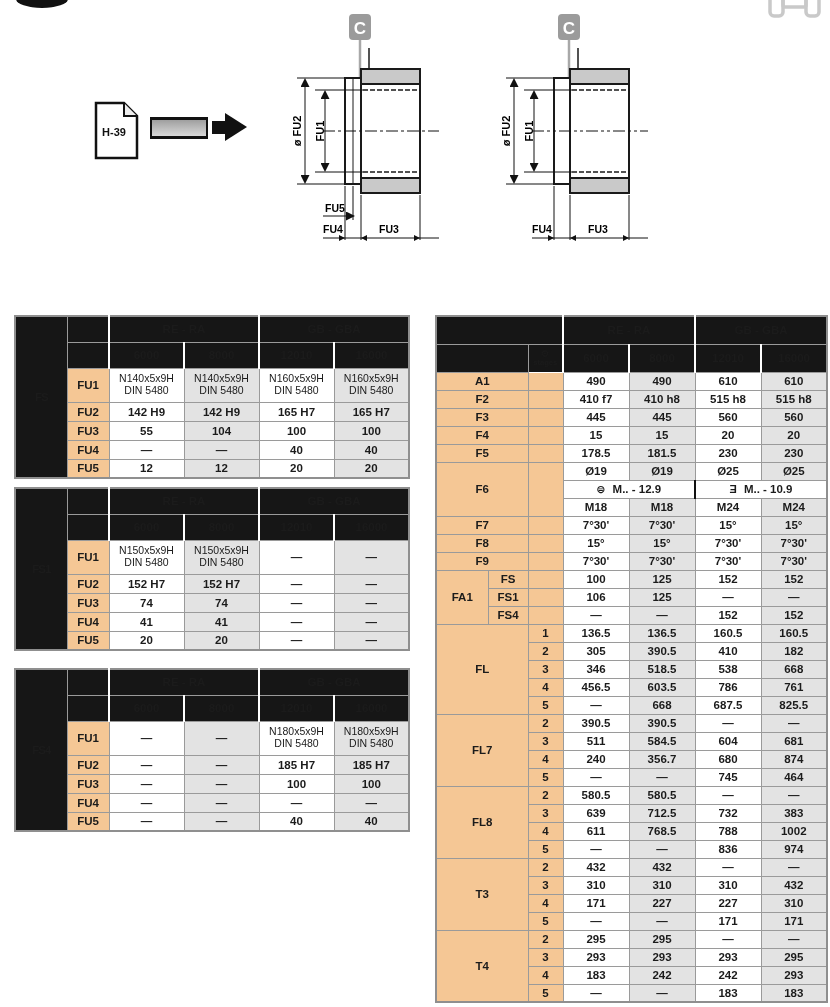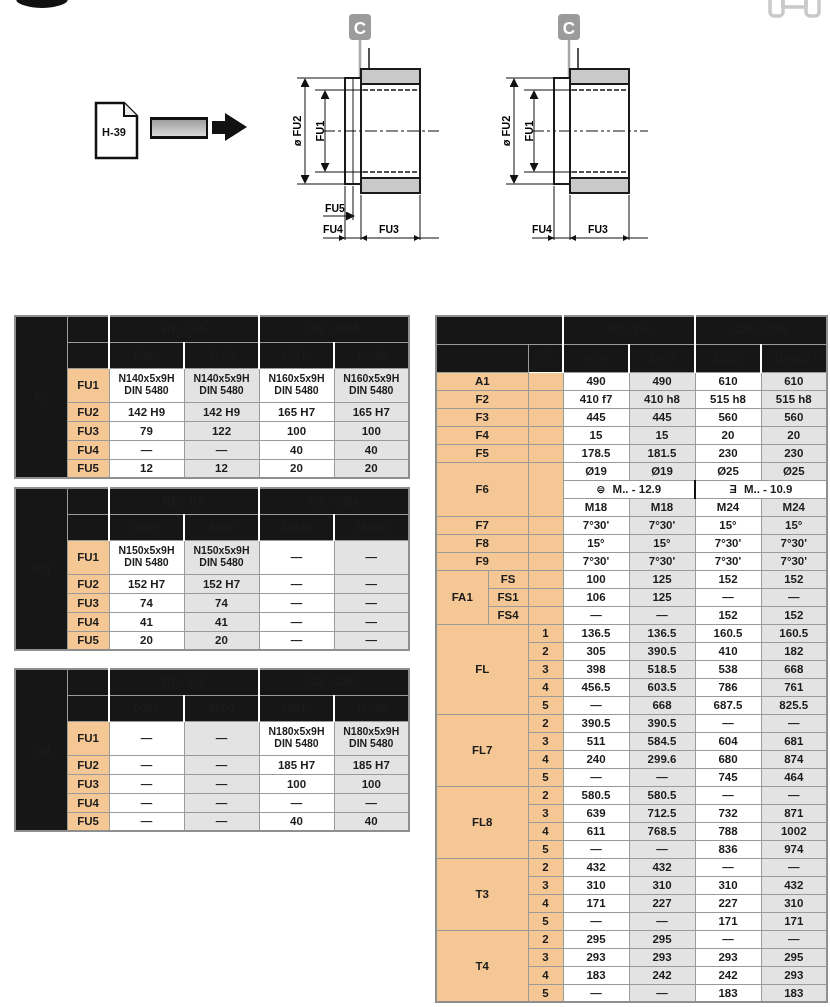--- a/index.html
+++ b/index.html
@@ -38,21 +38,21 @@
   .stageshdr{font-size:7.5px;line-height:1.05;}
   .gearglyph{font-size:10px;display:block;line-height:1;}
   td.biglabel{background:#161616;border-color:#161616;color:#fff;font-size:27px;letter-spacing:-1px;}
   td.peach{background:#f5c795;}
   td.rowlabel{font-size:12px;}
   td.rowlabel-main{text-align:left;padding-left:8px;font-size:12px;}
   td.sublabel{text-align:right;padding-right:5px;font-size:11px;}
   td.stagenum{font-size:11px;}
   td.cw{background:#ffffff;}
   td.cg{background:#e3e3e3;}
-  .two-line{font-size:10.5px;line-height:1.12;font-weight:bold;}
+  .two-line{font-size:10.5px;line-height:1.12;font-weight:normal;}
   td.f6mid{font-size:9px;}
   td.f6div{border-left:2px solid #111 !important;margin-left:36px;}
   .bolticon{font-size:11px;margin-right:7px;font-weight:bold;}
 </style>
 </head>
 <body>
 
 <div class="page">
 
   <div class="corner-dot"></div>
@@ -218,22 +218,22 @@
           </tr>
           <tr style="height: 19px;">
             <td class="peach rowlabel">FU2</td>
             <td class="cw"><span>142 H9</span></td>
             <td class="cg"><span>142 H9</span></td>
             <td class="cw"><span>165 H7</span></td>
             <td class="cg"><span>165 H7</span></td>
           </tr>
           <tr style="height: 19px;">
             <td class="peach rowlabel">FU3</td>
-            <td class="cw"><span>79</span></td>
-            <td class="cg"><span>122</span></td>
+            <td class="cw"><span>55</span></td>
+            <td class="cg"><span>104</span></td>
             <td class="cw"><span>100</span></td>
             <td class="cg"><span>100</span></td>
           </tr>
           <tr style="height: 19px;">
             <td class="peach rowlabel">FU4</td>
             <td class="cw"><span>—</span></td>
             <td class="cg"><span>—</span></td>
             <td class="cw"><span>40</span></td>
             <td class="cg"><span>40</span></td>
           </tr>
@@ -529,21 +529,21 @@
           </tr>
           <tr style="height: 18px;">
             <td class="peach stagenum">2</td>
             <td class="cw"><span>305</span></td>
             <td class="cg"><span>390.5</span></td>
             <td class="cw"><span>410</span></td>
             <td class="cg"><span>182</span></td>
           </tr>
           <tr style="height: 18px;">
             <td class="peach stagenum">3</td>
-            <td class="cw"><span>398</span></td>
+            <td class="cw"><span>346</span></td>
             <td class="cg"><span>518.5</span></td>
             <td class="cw"><span>538</span></td>
             <td class="cg"><span>668</span></td>
           </tr>
           <tr style="height: 18px;">
             <td class="peach stagenum">4</td>
             <td class="cw"><span>456.5</span></td>
             <td class="cg"><span>603.5</span></td>
             <td class="cw"><span>786</span></td>
             <td class="cg"><span>761</span></td>
@@ -566,21 +566,21 @@
           <tr style="height: 18px;">
             <td class="peach stagenum">3</td>
             <td class="cw"><span>511</span></td>
             <td class="cg"><span>584.5</span></td>
             <td class="cw"><span>604</span></td>
             <td class="cg"><span>681</span></td>
           </tr>
           <tr style="height: 18px;">
             <td class="peach stagenum">4</td>
             <td class="cw"><span>240</span></td>
-            <td class="cg"><span>299.6</span></td>
+            <td class="cg"><span>356.7</span></td>
             <td class="cw"><span>680</span></td>
             <td class="cg"><span>874</span></td>
           </tr>
           <tr style="height: 18px;">
             <td class="peach stagenum">5</td>
             <td class="cw"><span>—</span></td>
             <td class="cg"><span>—</span></td>
             <td class="cw"><span>745</span></td>
             <td class="cg"><span>464</span></td>
           </tr>
@@ -590,21 +590,21 @@
             <td class="cw"><span>580.5</span></td>
             <td class="cg"><span>580.5</span></td>
             <td class="cw"><span>—</span></td>
             <td class="cg"><span>—</span></td>
           </tr>
           <tr style="height: 18px;">
             <td class="peach stagenum">3</td>
             <td class="cw"><span>639</span></td>
             <td class="cg"><span>712.5</span></td>
             <td class="cw"><span>732</span></td>
-            <td class="cg"><span>871</span></td>
+            <td class="cg"><span>383</span></td>
           </tr>
           <tr style="height: 18px;">
             <td class="peach stagenum">4</td>
             <td class="cw"><span>611</span></td>
             <td class="cg"><span>768.5</span></td>
             <td class="cw"><span>788</span></td>
             <td class="cg"><span>1002</span></td>
           </tr>
           <tr style="height: 18px;">
             <td class="peach stagenum">5</td>

